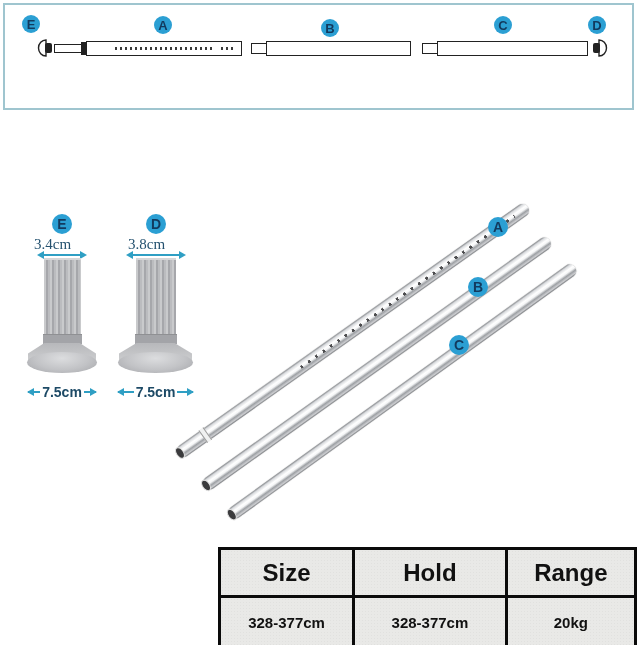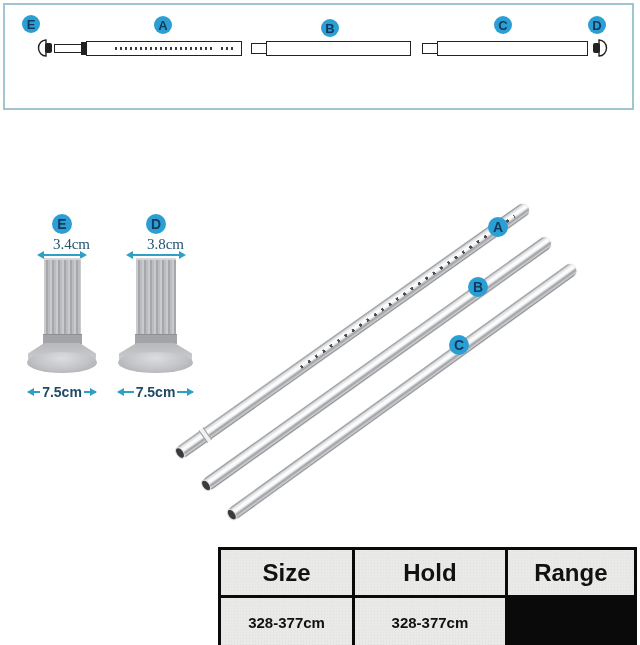--- a/index.html
+++ b/index.html
@@ -27,21 +27,21 @@
   .seg { position:absolute; background:#fff; border:1px solid #222; box-sizing:border-box; }
   .band { position:absolute; background:#222; }
   .dots {
     position:absolute; height:3px;
     background:repeating-linear-gradient(90deg,#3a3a3a 0 2px,transparent 2px 5px);
   }
   .cap { position:absolute; }
 
   
   .dim-serif {
-    position:absolute; text-align:right; color:#24516f;
+    position:absolute; text-align:left; color:#24516f;
     font-family:"Liberation Serif", serif; font-size:15px;
   }
   .dim-arrow { position:absolute; height:0; border-top:2px solid var(--arrow-teal,#2f9fc4); }
   .dim-arrow::before, .dim-arrow::after { content:''; position:absolute; top:-5px; }
   .dim-arrow::before {
     left:-2px; border-right:7px solid var(--arrow-teal,#2f9fc4);
     border-top:4px solid transparent; border-bottom:4px solid transparent;
   }
   .dim-arrow::after {
     right:-2px; border-left:7px solid var(--arrow-teal,#2f9fc4);
@@ -187,15 +187,16 @@
   <div class="badge badge-md" style="left:488px; top:217px;">A</div>
   <div class="badge badge-md" style="left:468px; top:277px;">B</div>
   <div class="badge badge-md" style="left:449px; top:335px;">C</div>
 
   <div class="spec-table">
     <div class="cell hdr">Size</div>
     <div class="cell hdr">Hold</div>
     <div class="cell hdr">Range</div>
     <div class="cell val">328-377cm</div>
     <div class="cell val">328-377cm</div>
+    <div class="cell val">20kg</div>
   </div>
 
 </div>
 
 </body></html>

